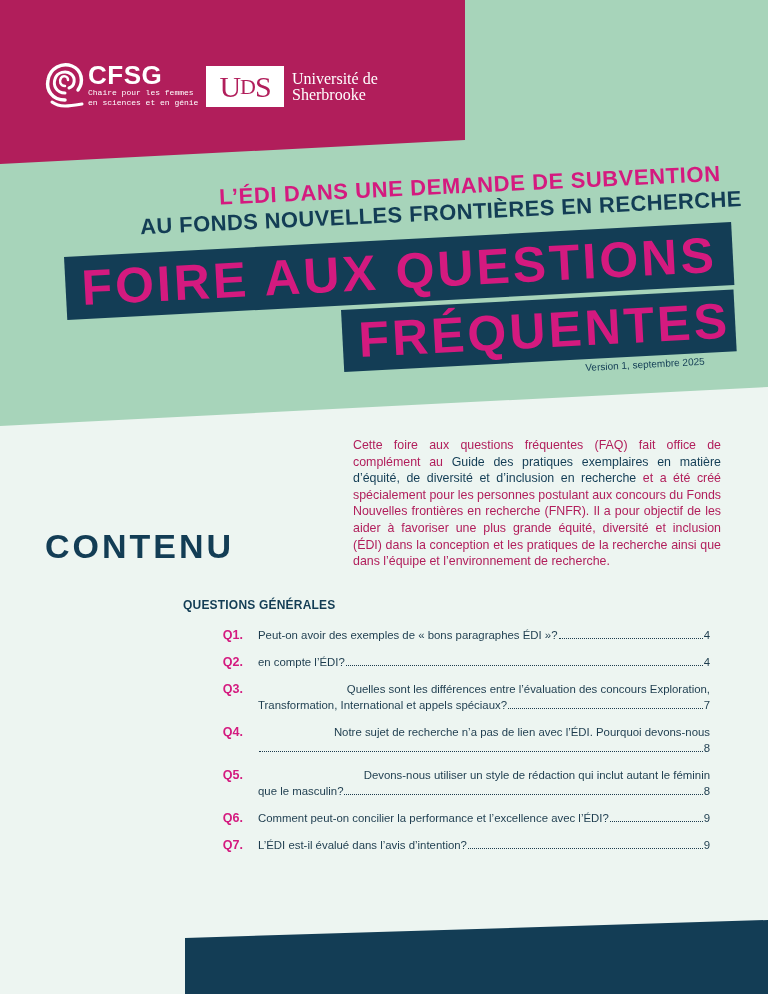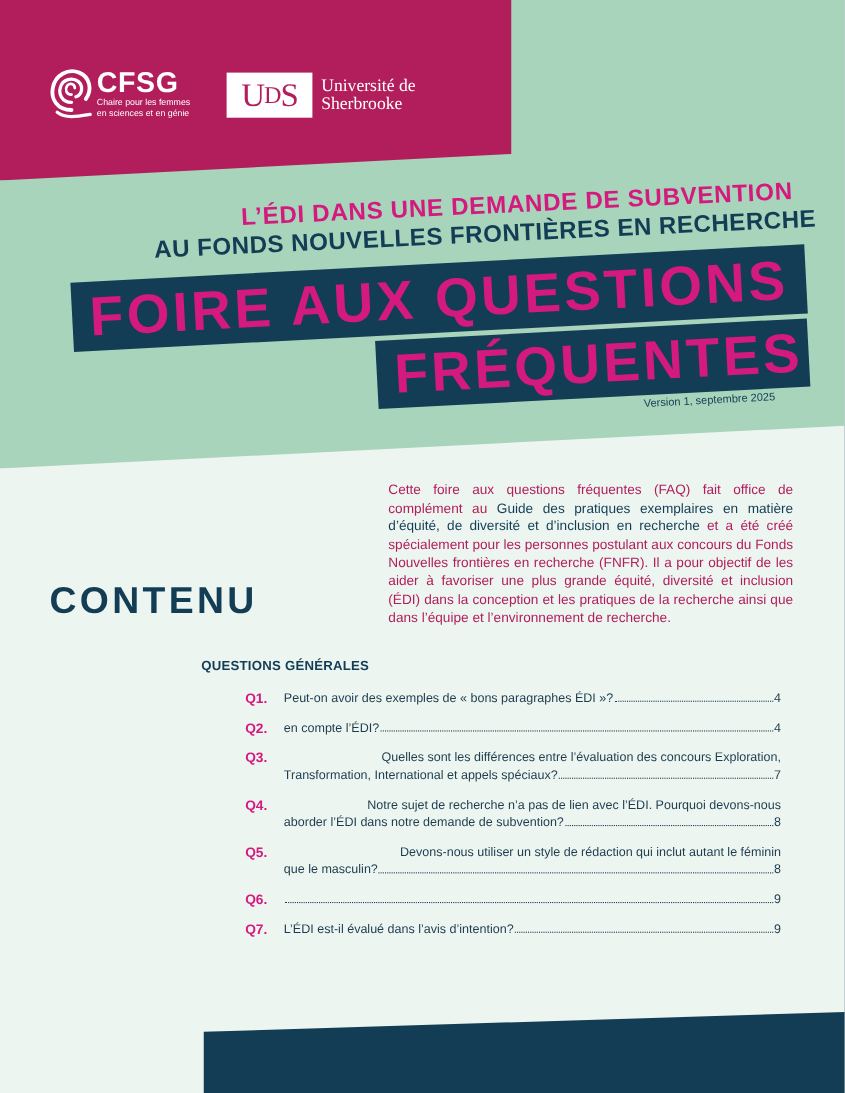--- a/index.html
+++ b/index.html
@@ -17,21 +17,21 @@
     clip-path: polygon(0 0, 465px 0, 465px 140px, 0 164px); }
   .navy-footer { position: absolute; left: 0; top: 0; width: 768px; height: 994px;
     background: #133d55;
     clip-path: polygon(185px 938px, 768px 920px, 768px 994px, 185px 994px); }
 
   
   .logo-cfsg { position: absolute; left: 44px; top: 60px; display: flex; align-items: center; }
   .logo-cfsg svg { width: 42px; height: 50px; }
   .cfsg-text { margin-left: 2px; color: #fff; }
   .cfsg-title { font-size: 26px; font-weight: bold; letter-spacing: 0.5px; line-height: 26px; }
-  .cfsg-sub { font-size: 8px; line-height: 10px; font-family: Liberation Sans, sans-serif; }
+  .cfsg-sub { font-size: 8px; line-height: 10px; font-family: Liberation Mono, monospace; }
   .logo-uds { position: absolute; left: 206px; top: 66px; display: flex; align-items: center; }
   .uds-box { width: 78px; height: 41px; background: #fff; color: #b11e5b;
     font-family: "Liberation Serif", serif; font-size: 30px; display: flex;
     align-items: center; justify-content: center; letter-spacing: -1px; }
   .uds-box .small { font-size: 22px; }
   .uds-name { margin-left: 8px; color: #fff; font-family: "Liberation Serif", serif;
     font-size: 16px; line-height: 16px; font-weight: normal; }
 
   
   .subtitle-wrap { position: absolute; left: 100px; top: 160px; width: 640px;
@@ -152,41 +152,41 @@
           <span class="dots"></span>
           <span class="page">7</span>
         </div>
       </div>
   </li>
   <li class="toc-item">
     <span class="toc-num">Q4.</span>
     <div class="toc-body">
         <div>Notre sujet de recherche n’a pas de lien avec l’ÉDI. Pourquoi devons-nous</div>
         <div class="toc-last">
-          <span class="text">aborder l’ÉDI dans notre demande de subvention?</span>
           <span class="dots"></span>
           <span class="page">8</span>
         </div>
       </div>
   </li>
   <li class="toc-item">
     <span class="toc-num">Q5.</span>
     <div class="toc-body">
         <div>Devons-nous utiliser un style de rédaction qui inclut autant le féminin</div>
         <div class="toc-last">
           <span class="text">que le masculin?</span>
           <span class="dots"></span>
           <span class="page">8</span>
         </div>
       </div>
   </li>
   <li class="toc-item">
     <span class="toc-num">Q6.</span>
     <div class="toc-body">
         <div class="toc-last">
+          <span class="text">Comment peut-on concilier la performance et l’excellence avec l’ÉDI?</span>
           <span class="dots"></span>
           <span class="page">9</span>
         </div>
       </div>
   </li>
   <li class="toc-item">
     <span class="toc-num">Q7.</span>
     <div class="toc-body">
         <div class="toc-last">
           <span class="text">L’ÉDI est-il évalué dans l’avis d’intention?</span>

